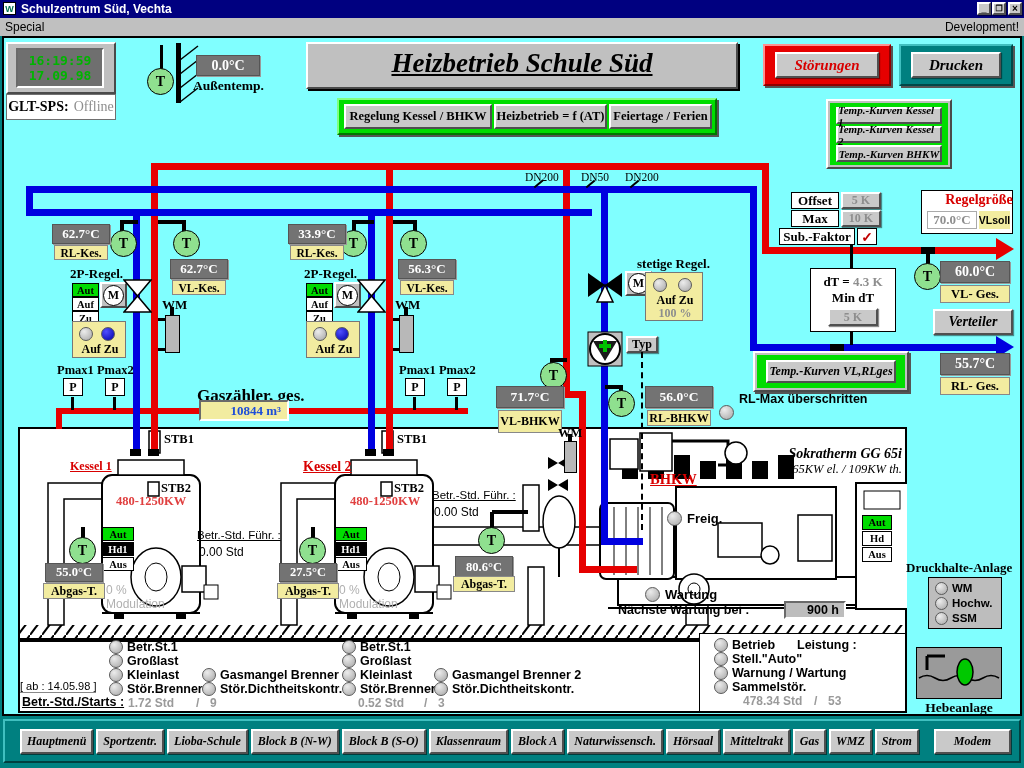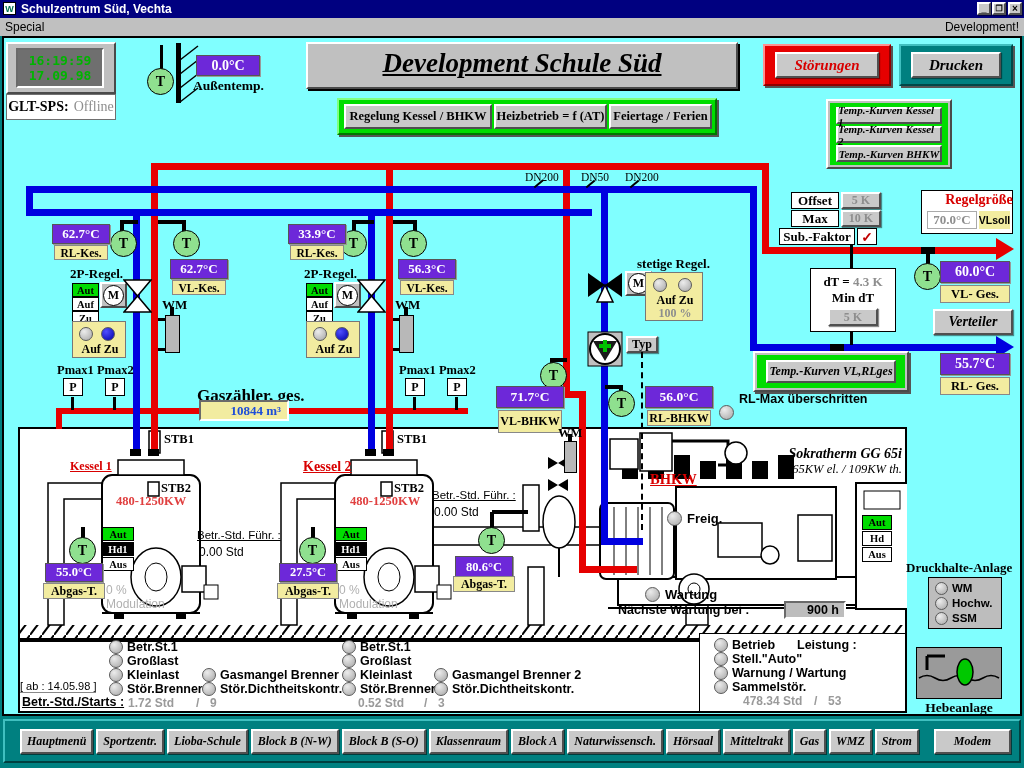--- a/index.html
+++ b/index.html
@@ -7,21 +7,21 @@
   body{position:relative;background:#008080;font-family:"Liberation Serif",serif;color:#000}
   .a{position:absolute}
   .srf{font-family:"Liberation Serif",serif}
   .sns{font-family:"Liberation Sans",sans-serif}
   .b{font-weight:bold}
   .i{font-style:italic}
   .u{text-decoration:underline}
   .gray{color:#8E8E8E}
   .red{color:#D80000}
   .ctr{display:flex;align-items:center;justify-content:center}
-  .disp{background:#6d28d9;color:#fff;font-family:"Liberation Serif",serif;font-weight:bold;display:flex;align-items:center;justify-content:center;border:1px solid #555;box-shadow:1px 1px 0 #9a9a9a}
+  .disp{background:#737373;color:#fff;font-family:"Liberation Serif",serif;font-weight:bold;display:flex;align-items:center;justify-content:center;border:1px solid #555;box-shadow:1px 1px 0 #9a9a9a}
   .badge{background:#F2ECA0;color:#000;font-family:"Liberation Serif",serif;font-weight:bold;display:flex;align-items:center;justify-content:center;border:1px solid #888}
   .raised{background:#C0C0C0;border:2px solid;border-color:#fff #4a4a4a #4a4a4a #fff}
   .sunk{border:2px solid;border-color:#6a6a6a #fff #fff #6a6a6a}
   .btn{background:#C9C9C9;border:2px solid;border-color:#fff #4f4f4f #4f4f4f #fff;box-shadow:1px 1px 1px rgba(0,0,0,.45);display:flex;align-items:center;justify-content:center;font-family:"Liberation Serif",serif;font-weight:bold;cursor:pointer}
   .mode{width:27px;height:14px;border:1px solid #000;background:#fff;font:bold 10.5px "Liberation Serif",serif;display:flex;align-items:center;justify-content:center;cursor:pointer}
   .mode.on{background:#00DC00}
   .mode.dark{background:#000;color:#fff}
   .light{border-radius:50%;background:radial-gradient(circle at 35% 30%,#ECECEC,#A6A6A6);border:1px solid #5a5a5a}
   .light.blue{background:radial-gradient(circle at 35% 30%,#5050FF,#0000A8)}
   .tc{position:absolute;width:27px;height:27px;border-radius:50%;background:#8FE08F;border:1.5px solid #000;display:flex;align-items:center;justify-content:center;font:bold 14px "Liberation Serif",serif}
@@ -213,21 +213,21 @@
 <svg class="a" style="left:178px;top:42px" width="28" height="64" viewBox="0 0 28 64">
   <line x1="2" y1="18" x2="20" y2="4" stroke="#000" stroke-width="1.5"></line>
   <line x1="2" y1="32" x2="20" y2="18" stroke="#000" stroke-width="1.5"></line>
   <line x1="2" y1="46" x2="20" y2="32" stroke="#000" stroke-width="1.5"></line>
   <line x1="2" y1="60" x2="20" y2="46" stroke="#000" stroke-width="1.5"></line>
 </svg>
 <div class="disp a" style="left:196px;top:55px;width:64px;height:21px;font-size:14px">0.0°C</div>
 <div class="a srf b" style="left:193px;top:78px;font-size:13.5px">Außentemp.</div>
 
 <div class="a raised" style="left:306px;top:42px;width:432px;height:47px;box-shadow:2px 2px 0 #000"></div>
-<div class="a srf b i u" style="left:306px;top:48px;width:432px;text-align:center;font-size:27px">Development Schule Süd</div>
+<div class="a srf b i u" style="left:306px;top:48px;width:432px;text-align:center;font-size:27px">Heizbetrieb Schule Süd</div>
 
 <div class="a" style="left:763px;top:44px;width:128px;height:42px;background:#E60000;border:2px solid;border-color:#FF9090 #900000 #900000 #FF9090;box-shadow:2px 2px 0 #555"></div>
 <div class="a btn i red" style="left:775px;top:52px;width:104px;height:26px;font-size:15px">Störungen</div>
 <div class="a" style="left:899px;top:44px;width:114px;height:42px;background:#008080;border:2px solid;border-color:#40C0C0 #004848 #004848 #40C0C0;box-shadow:2px 2px 0 #555"></div>
 <div class="a btn i" style="left:911px;top:52px;width:90px;height:26px;font-size:15px">Drucken</div>
 
 <div class="a" style="left:337px;top:98px;width:380px;height:37px;background:#00DD00;border:2px solid;border-color:#80FF80 #007700 #007700 #80FF80;box-shadow:2px 2px 0 #555"></div>
 <div class="a gbtn" style="left:344px;top:104px;width:148px;height:25px;font:bold 12.5px 'Liberation Serif',serif">Regelung Kessel / BHKW</div>
 <div class="a gbtn" style="left:494px;top:104px;width:113px;height:25px;font:bold 12.5px 'Liberation Serif',serif">Heizbetrieb = f (AT)</div>
 <div class="a gbtn" style="left:609px;top:104px;width:103px;height:25px;font:bold 12.5px 'Liberation Serif',serif">Feiertage / Ferien</div>

